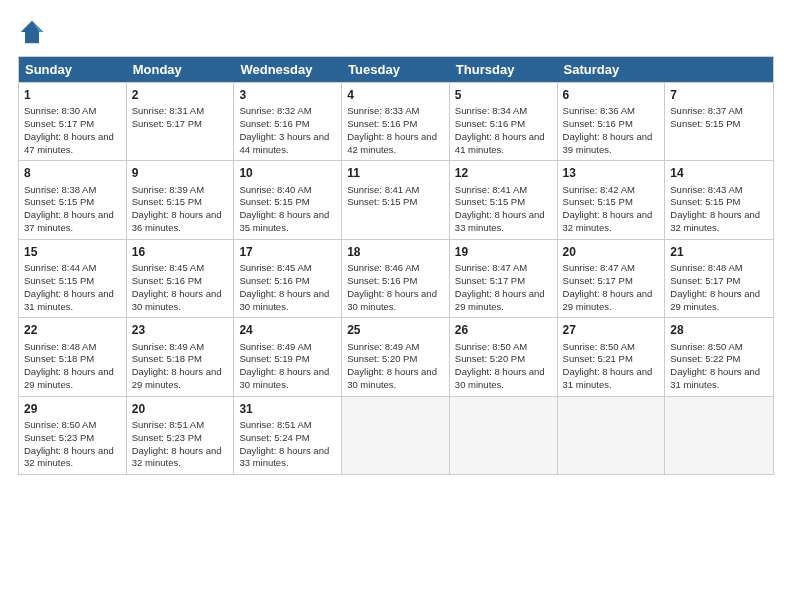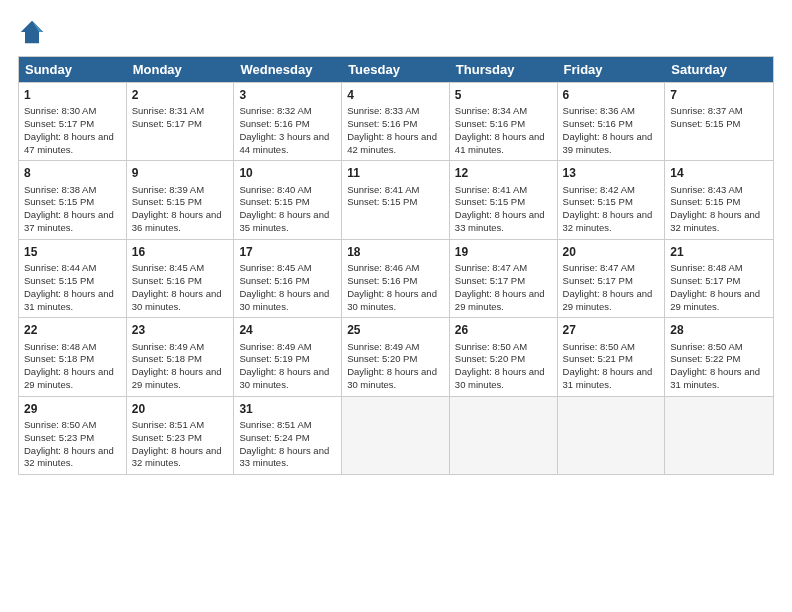--- a/index.html
+++ b/index.html
@@ -132,21 +132,20 @@
     </div>
   </div>
 
   <div class="calendar">
     <div class="cal-header" id="cal-header">
         <div class="cal-header-cell">Sunday</div>
         <div class="cal-header-cell">Monday</div>
         <div class="cal-header-cell">Wednesday</div>
         <div class="cal-header-cell">Tuesday</div>
         <div class="cal-header-cell">Thursday</div>
-        <div class="cal-header-cell">Friday</div>
         <div class="cal-header-cell">Saturday</div>
       </div>
     <div class="cal-body" id="cal-body">
         <div class="cal-row">
           <div class="cal-cell"><span class="day-num">1</span><span>Sunrise: 8:30 AM</span><br><span>Sunset: 5:17 PM</span><br><span>Daylight: 8 hours and 47 minutes.</span></div>
           <div class="cal-cell"><span class="day-num">2</span><span>Sunrise: 8:31 AM</span><br><span>Sunset: 5:17 PM</span><br></div>
           <div class="cal-cell"><span class="day-num">3</span><span>Sunrise: 8:32 AM</span><br><span>Sunset: 5:16 PM</span><br><span>Daylight: 3 hours and 44 minutes.</span></div>
           <div class="cal-cell"><span class="day-num">4</span><span>Sunrise: 8:33 AM</span><br><span>Sunset: 5:16 PM</span><br><span>Daylight: 8 hours and 42 minutes.</span></div>
           <div class="cal-cell"><span class="day-num">5</span><span>Sunrise: 8:34 AM</span><br><span>Sunset: 5:16 PM</span><br><span>Daylight: 8 hours and 41 minutes.</span></div>
           <div class="cal-cell"><span class="day-num">6</span><span>Sunrise: 8:36 AM</span><br><span>Sunset: 5:16 PM</span><br><span>Daylight: 8 hours and 39 minutes.</span></div>

